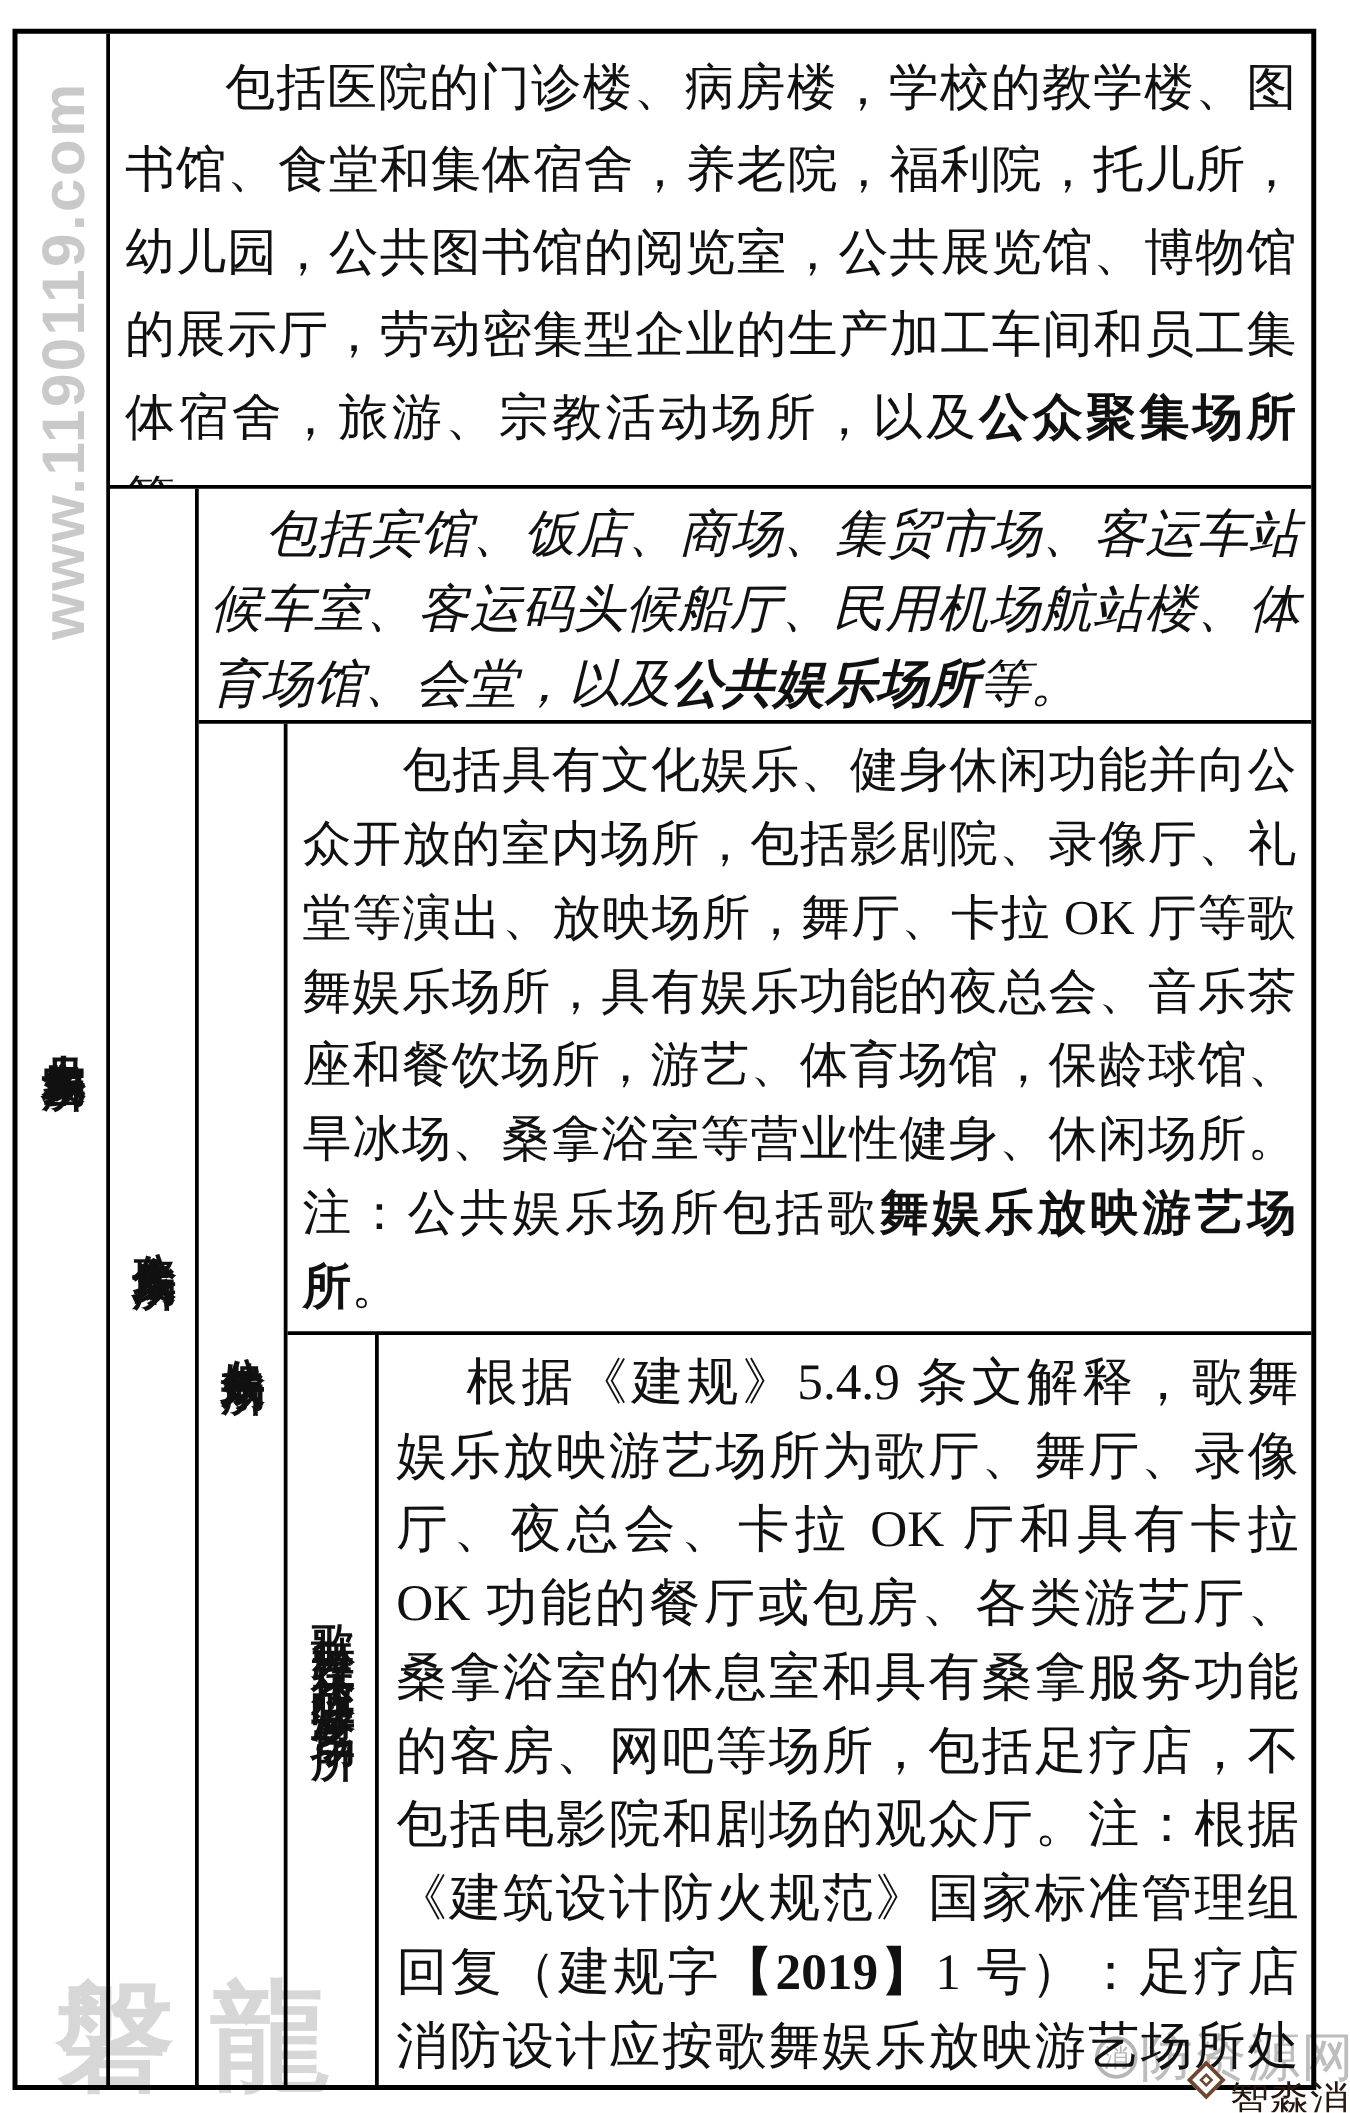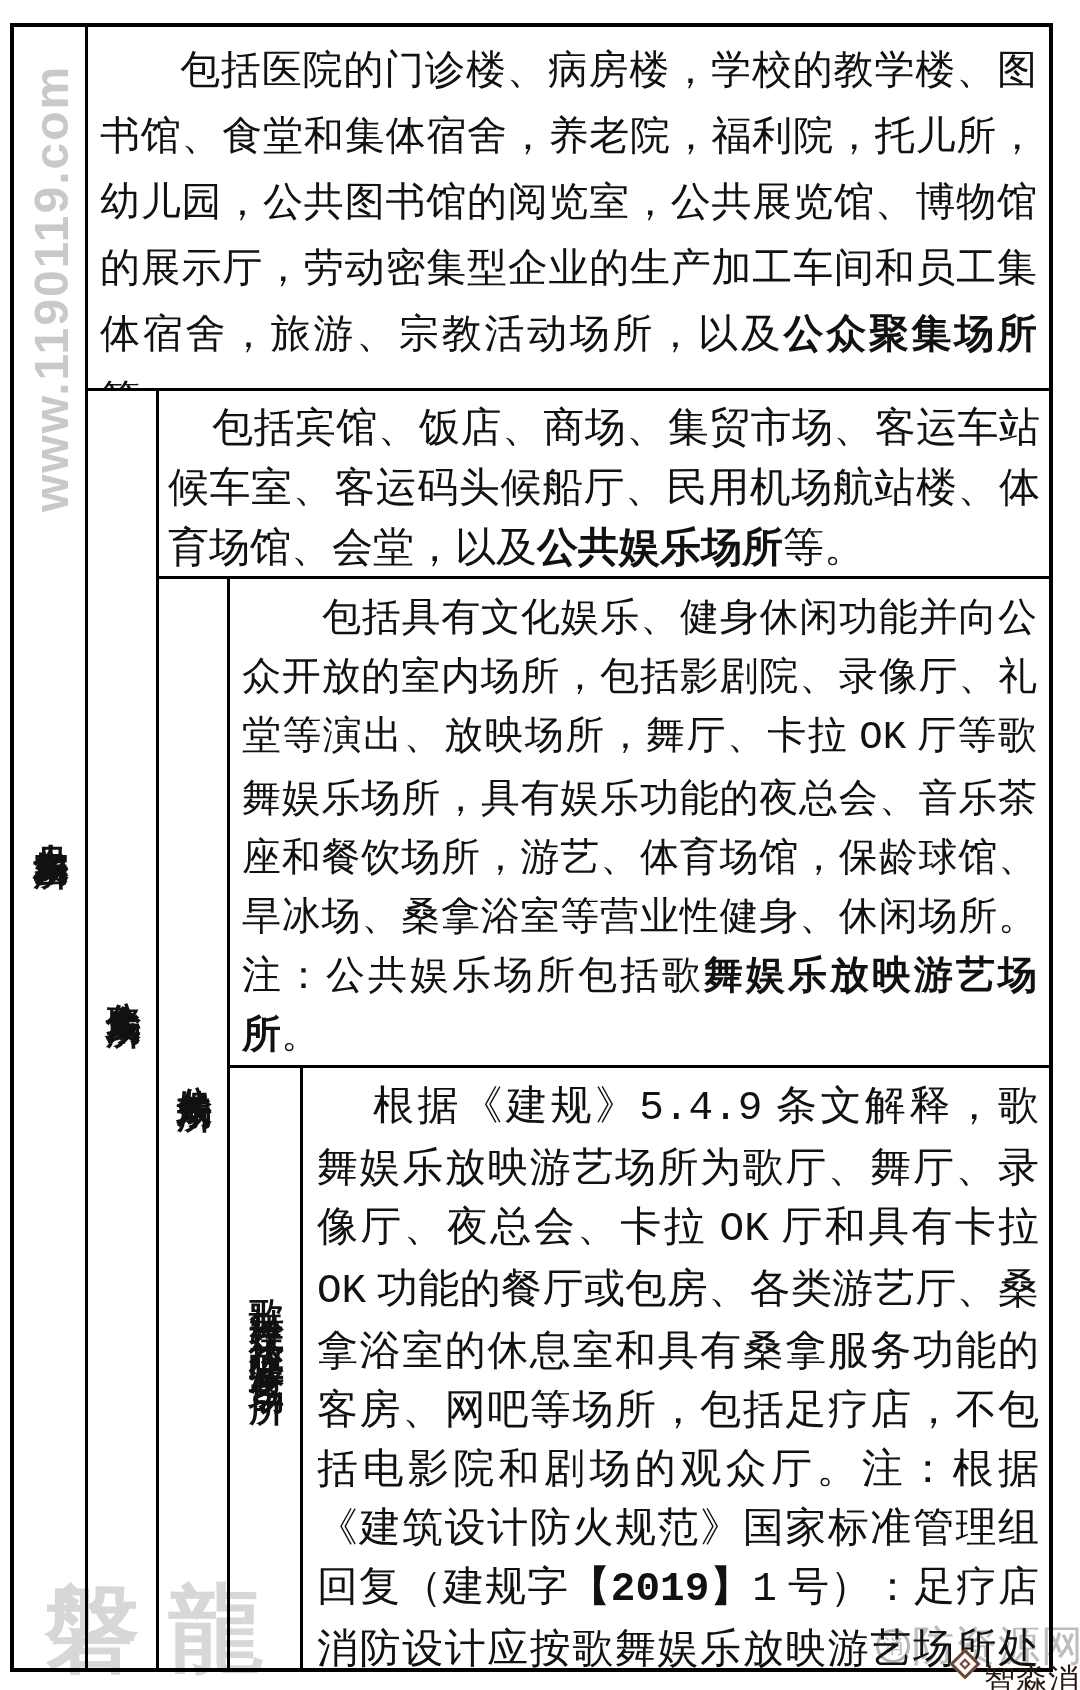--- a/index.html
+++ b/index.html
@@ -139,39 +139,40 @@
     padding: 10px 12px 0 12px;
     font-size: 40px; line-height: 66px;
     text-indent: 80px;
   }
   .cell-r2 {
     height: 188px;
     border-bottom: 3px solid #000000;
     padding: 6px 9px 18px 9px;
     font-size: 41px; line-height: 60px;
     text-indent: 44px;
+    font-style: italic;
   }
   .cell-r3 {
     height: 489px;
     border-bottom: 3px solid #000000;
     padding: 8px 12px 0 12px;
     font-size: 39px; line-height: 59px;
     text-indent: 80px;
   }
   .cell-r4 {
     height: 600px;
     padding: 8px 10px 0 14px;
     font-size: 41px; line-height: 59px;
     text-indent: 56px;
     flex: 1 1 auto;
   }
   .band-r4 { height: 600px; }
 
   .seg-b { font-weight: bold; }
-  .seg-sans { font-family: Liberation Mono, monospace; }
+  .seg-sans { font-family: Liberation Serif, serif; }
 </style>
 </head>
 <body>
 
 <div class="page">
 
   <div class="wm wm-url">www.1190119.com</div>
   <div class="wm wm-panlong">磐龍</div>
   <div class="wm wm-site">
     <span class="wm-site-circle">消</span>

